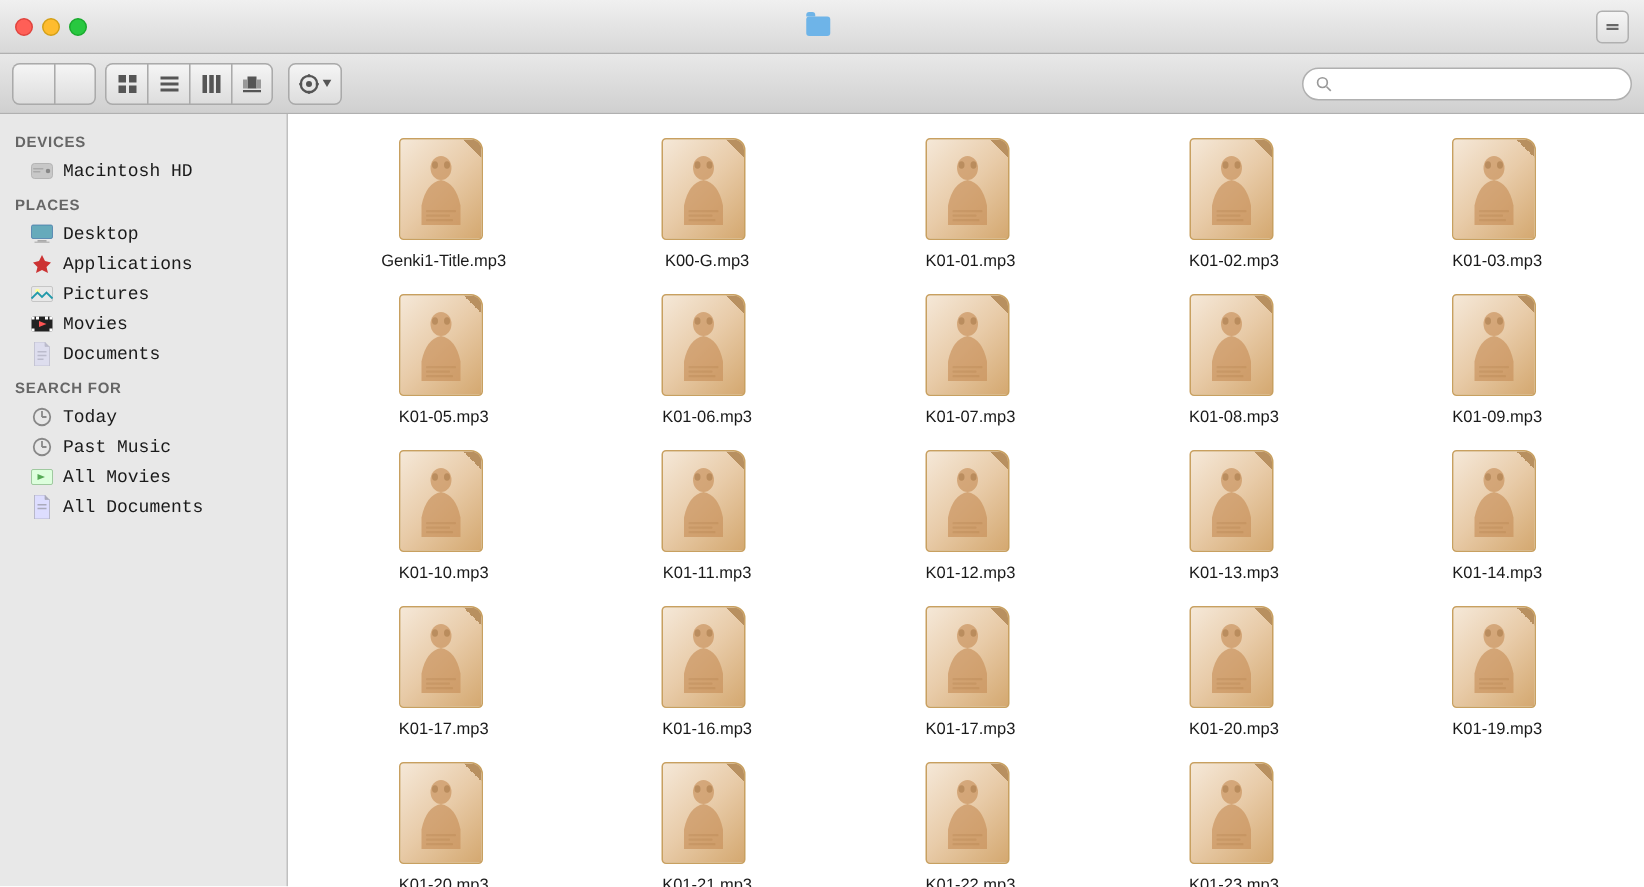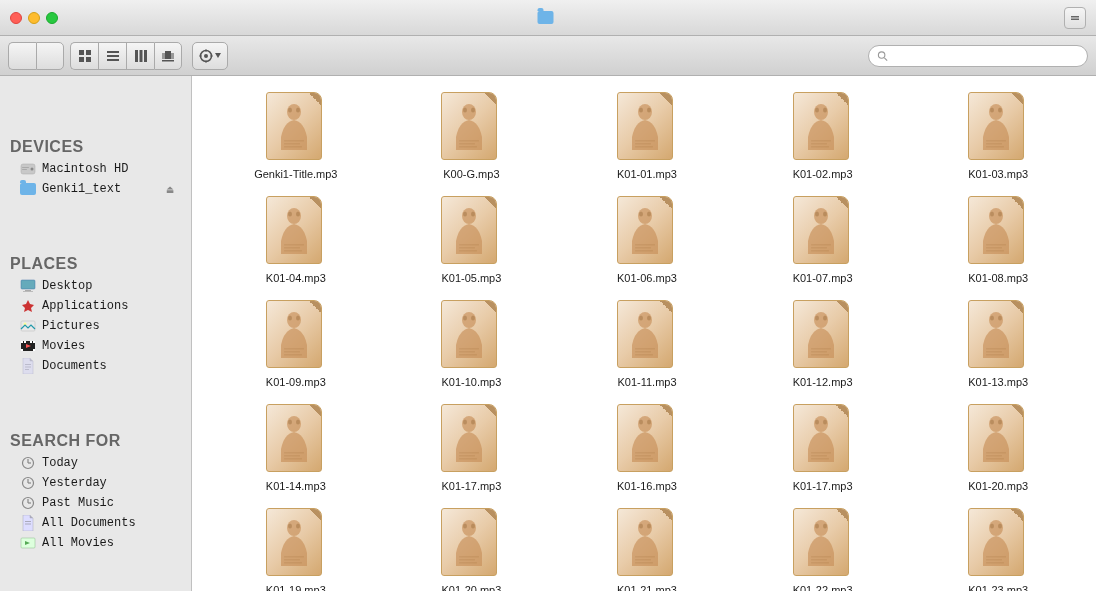--- a/index.html
+++ b/index.html
@@ -132,27 +132,26 @@
       width: 192px;
       background: #e8e8e8;
       border-right: 1px solid #c0c0c0;
       flex-shrink: 0;
       overflow-y: auto;
       padding: 6px 0;
       display: flex;
       flex-direction: column;
     }
     .sidebar-section-header {
-      font-size: 16px;
+      font-size: 10px;
       font-weight: 700;
       color: #666;
       padding: 8px 10px 3px;
       text-transform: uppercase;
       letter-spacing: 0.5px;
-      margin-top: 48px;
     }
     .sidebar-item {
       display: flex;
       align-items: center;
       padding: 2px 10px 2px 16px;
       gap: 6px;
       cursor: pointer;
       color: #1a1a1a;
       font-size: 12px;
       border-radius: 5px;
@@ -327,27 +326,20 @@
       <div class="sidebar-icon">
         <svg width="16" height="14" viewBox="0 0 16 14">
           <rect x="1" y="2" width="14" height="10" rx="2" fill="#c8c8c8" stroke="#aaa" stroke-width="0.5"></rect>
           <circle cx="12" cy="7" r="1.5" fill="#888"></circle>
           <rect x="2" y="5" width="7" height="1" rx="0.5" fill="#aaa"></rect>
           <rect x="2" y="7" width="5" height="1" rx="0.5" fill="#aaa"></rect>
         </svg>
       </div>
       <span>Macintosh HD</span>
     </div>
-    <div class="sidebar-item">
-      <div class="sidebar-icon">
-        <div class="icon-folder-blue"></div>
-      </div>
-      <span>Genki1_text</span>
-      <div class="eject-btn">⏏</div>
-    </div>
 
     <div class="sidebar-section-header">PLACES</div>
     <div class="sidebar-item">
       <div class="sidebar-icon">
         <svg width="16" height="14" viewBox="0 0 16 14">
           <rect x="1" y="1" width="14" height="9" rx="1" fill="#6ab" stroke="#47a" stroke-width="0.5"></rect>
           <rect x="5" y="11" width="6" height="2" fill="#aaa"></rect>
           <rect x="3" y="12" width="10" height="1" fill="#bbb"></rect>
         </svg>
       </div>
@@ -411,52 +403,42 @@
       <span>Today</span>
     </div>
     <div class="sidebar-item">
       <div class="sidebar-icon">
         <svg width="14" height="14" viewBox="0 0 14 14">
           <circle cx="7" cy="7" r="5.5" fill="none" stroke="#888" stroke-width="1.2"></circle>
           <line x1="7" y1="3" x2="7" y2="7" stroke="#888" stroke-width="1.2"></line>
           <line x1="7" y1="7" x2="10" y2="7" stroke="#888" stroke-width="1.2"></line>
         </svg>
       </div>
-      <span>Yesterday</span>
-    </div>
-    <div class="sidebar-item">
-      <div class="sidebar-icon">
-        <svg width="14" height="14" viewBox="0 0 14 14">
-          <circle cx="7" cy="7" r="5.5" fill="none" stroke="#888" stroke-width="1.2"></circle>
-          <line x1="7" y1="3" x2="7" y2="7" stroke="#888" stroke-width="1.2"></line>
-          <line x1="7" y1="7" x2="10" y2="7" stroke="#888" stroke-width="1.2"></line>
-        </svg>
-      </div>
       <span>Past Music</span>
+    </div>
+    <div class="sidebar-item">
+      <div class="sidebar-icon">
+        <svg width="16" height="14" viewBox="0 0 16 14">
+          <rect x="1" y="2" width="14" height="10" rx="1" fill="#dfd" stroke="#8b8" stroke-width="0.5"></rect>
+          <polygon points="5,5 5,9 10,7" fill="#5a5"></polygon>
+        </svg>
+      </div>
+      <span>All Movies</span>
     </div>
     <div class="sidebar-item">
       <div class="sidebar-icon">
         <svg width="14" height="16" viewBox="0 0 14 16">
           <path d="M2 0 L9 0 L9 3 L12 3 L12 16 L2 16 Z" fill="#ddf" stroke="#aab" stroke-width="0.5"></path>
           <path d="M9 0 L12 3 L9 3 Z" fill="#aab"></path>
           <rect x="4" y="6" width="6" height="1" fill="#aab"></rect>
           <rect x="4" y="8.5" width="6" height="1" fill="#aab"></rect>
         </svg>
       </div>
       <span>All Documents</span>
     </div>
-    <div class="sidebar-item">
-      <div class="sidebar-icon">
-        <svg width="16" height="14" viewBox="0 0 16 14">
-          <rect x="1" y="2" width="14" height="10" rx="1" fill="#dfd" stroke="#8b8" stroke-width="0.5"></rect>
-          <polygon points="5,5 5,9 10,7" fill="#5a5"></polygon>
-        </svg>
-      </div>
-      <span>All Movies</span>
-    </div>
   </div>
 
   <div class="file-area">
     <div class="file-grid" id="file-grid">
     <div class="file-item">
     <div class="mp3-icon">
       <div class="mp3-icon-img">
         <svg width="38" height="48" viewBox="0 0 38 48" style="opacity:0.65">
 
           <ellipse cx="19" cy="10" rx="7" ry="8" fill="#c8905a"></ellipse>
@@ -559,39 +541,20 @@
 
           <ellipse cx="15" cy="8" rx="2" ry="2.5" fill="#a06830"></ellipse>
           <ellipse cx="23" cy="8" rx="2" ry="2.5" fill="#a06830"></ellipse>
 
           <rect x="9" y="38" width="20" height="1.5" rx="0.5" fill="#b07840" opacity="0.6"></rect>
           <rect x="9" y="41" width="16" height="1.5" rx="0.5" fill="#b07840" opacity="0.6"></rect>
           <rect x="9" y="44" width="18" height="1.5" rx="0.5" fill="#b07840" opacity="0.6"></rect>
         </svg>
       </div>
     </div>
-    <span class="file-label">K01-04.mp3</span>
-  </div>
-        <div class="file-item">
-    <div class="mp3-icon">
-      <div class="mp3-icon-img">
-        <svg width="38" height="48" viewBox="0 0 38 48" style="opacity:0.65">
-
-          <ellipse cx="19" cy="10" rx="7" ry="8" fill="#c8905a"></ellipse>
-          <path d="M6 35 Q9 20 19 18 Q29 20 32 35 L32 48 L6 48 Z" fill="#c8905a"></path>
-
-          <ellipse cx="15" cy="8" rx="2" ry="2.5" fill="#a06830"></ellipse>
-          <ellipse cx="23" cy="8" rx="2" ry="2.5" fill="#a06830"></ellipse>
-
-          <rect x="9" y="38" width="20" height="1.5" rx="0.5" fill="#b07840" opacity="0.6"></rect>
-          <rect x="9" y="41" width="16" height="1.5" rx="0.5" fill="#b07840" opacity="0.6"></rect>
-          <rect x="9" y="44" width="18" height="1.5" rx="0.5" fill="#b07840" opacity="0.6"></rect>
-        </svg>
-      </div>
-    </div>
     <span class="file-label">K01-05.mp3</span>
   </div>
         <div class="file-item">
     <div class="mp3-icon">
       <div class="mp3-icon-img">
         <svg width="38" height="48" viewBox="0 0 38 48" style="opacity:0.65">
 
           <ellipse cx="19" cy="10" rx="7" ry="8" fill="#c8905a"></ellipse>
           <path d="M6 35 Q9 20 19 18 Q29 20 32 35 L32 48 L6 48 Z" fill="#c8905a"></path>
 

